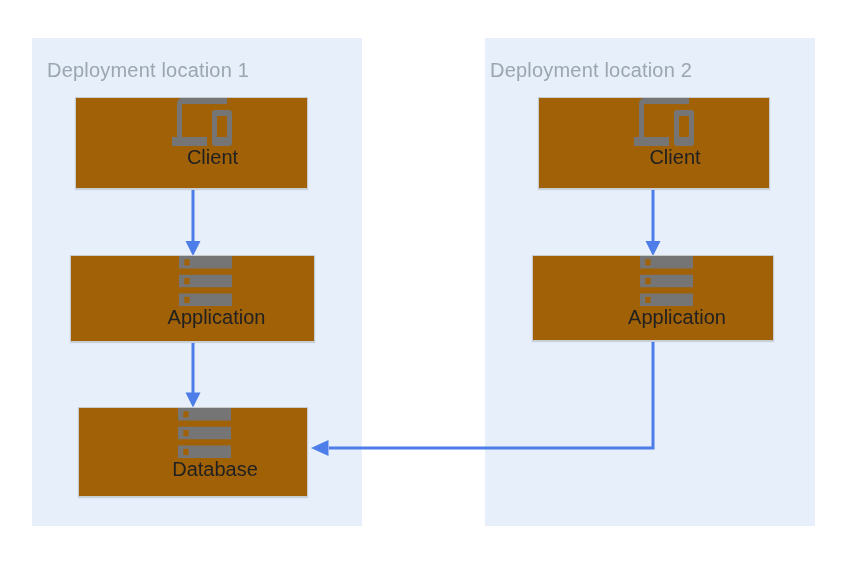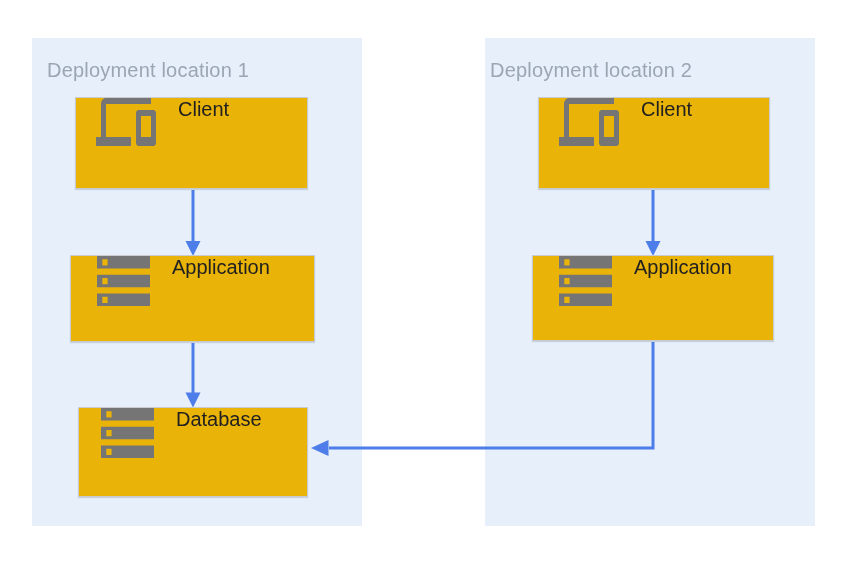--- a/index.html
+++ b/index.html
@@ -31,27 +31,28 @@
     top:59px;
     font-size:20px;
     color:var(--container-title);
     white-space:nowrap;
     letter-spacing:0.2px;
   }
   .zone-title.t1{left:47px;}
   .zone-title.t2{left:490px;}
   .node{
     position:absolute;
-    background:#eab308;
+    background:#a16207;
     border:1px solid var(--box-border);
     box-shadow:0 1px 1px rgba(60,70,90,0.18);
     display:flex;
-    align-items:flex-start;
+    align-items:center;
     box-sizing:border-box;
     padding-left:20px;
+    flex-direction:column;
   }
   .node .icon{
     display:flex;align-items:center;justify-content:center;
     flex:0 0 auto;
   }
   .node .label{
     font-size:20px;
     color:var(--label-text);
     margin-left:22px;
     white-space:nowrap;

